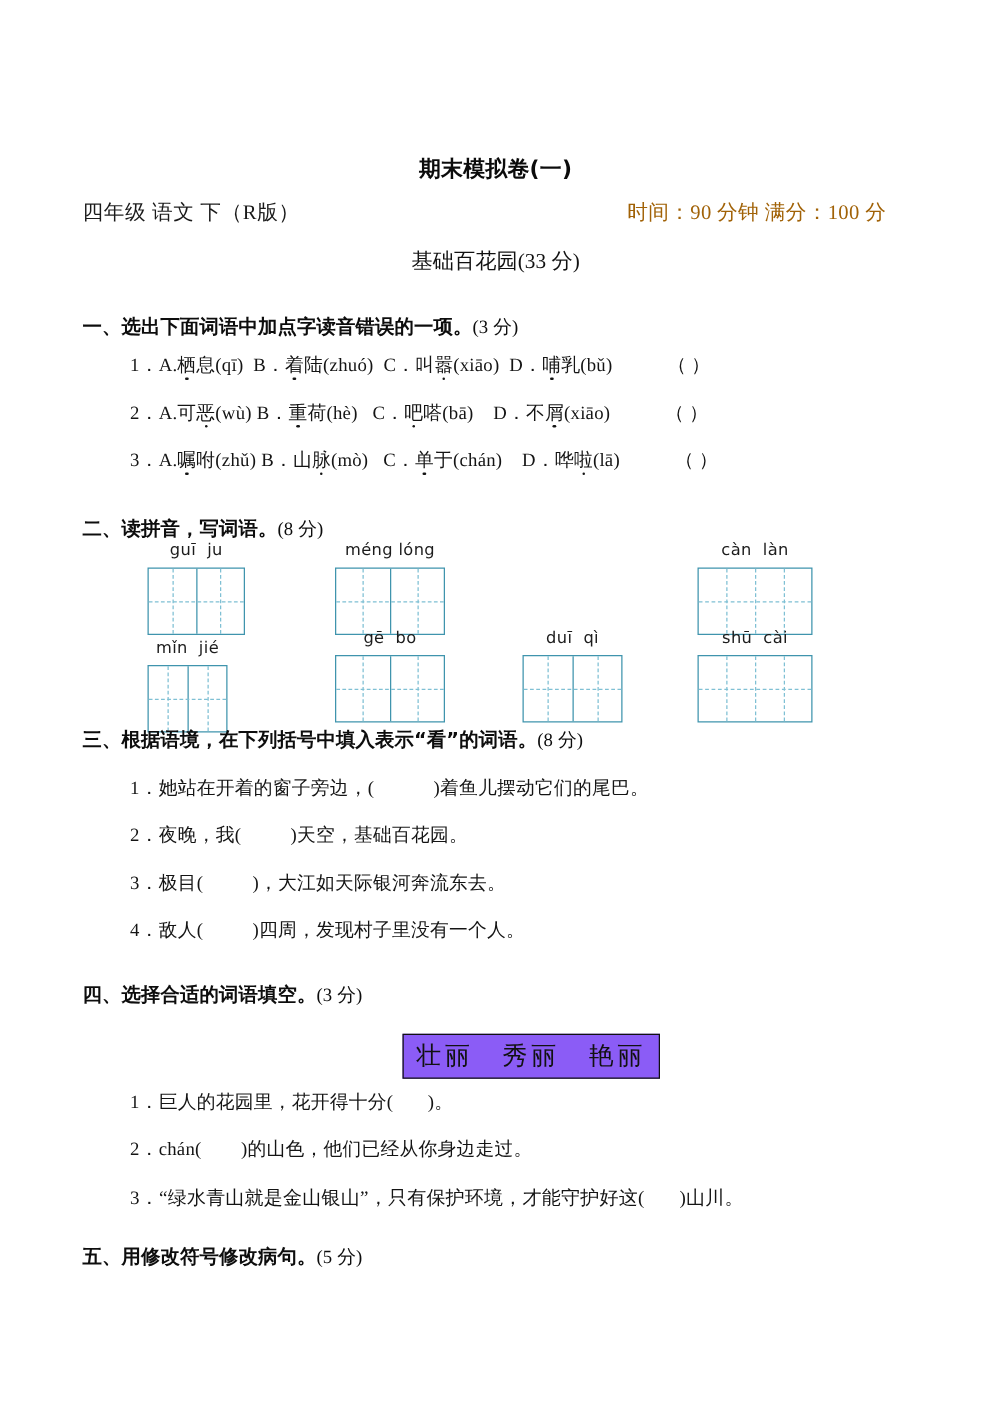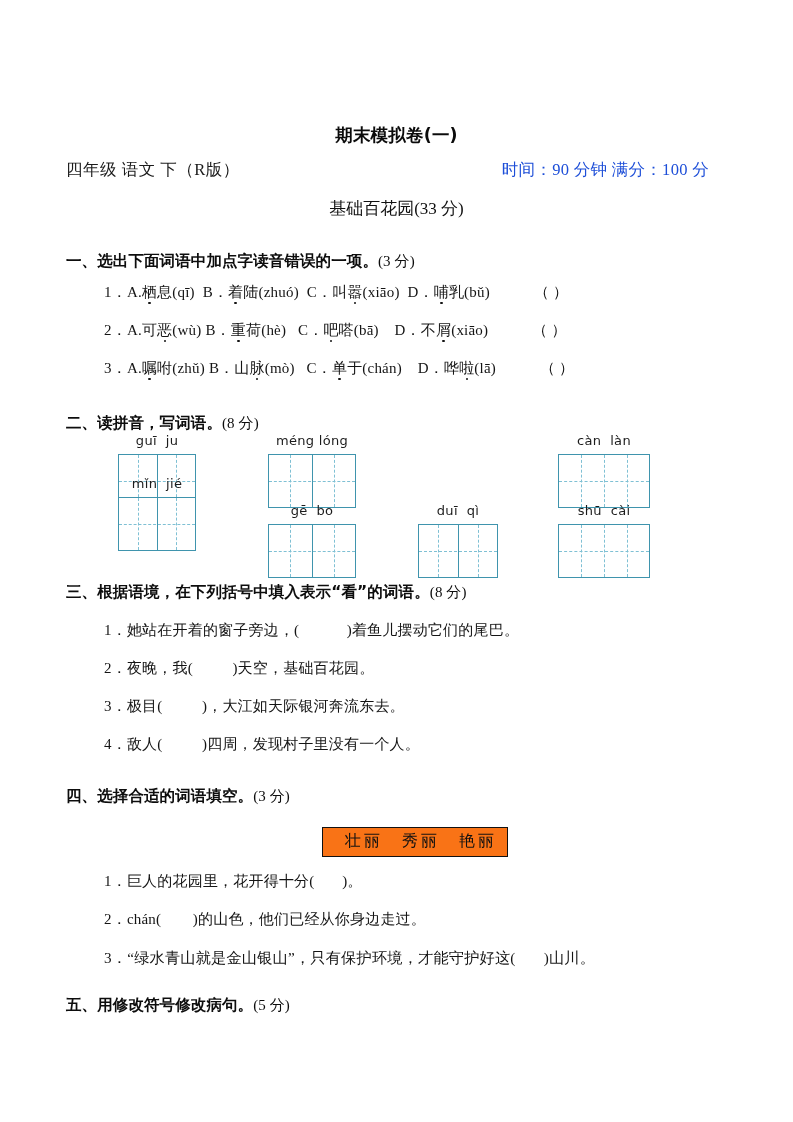--- a/index.html
+++ b/index.html
@@ -50,21 +50,21 @@
     left: 0; top: 0;
     font-size: 16.5px;
     letter-spacing: 0.5px;
     color: #1a1a1a;
   }
   .meta-right {
     position: absolute;
     right: 22px; top: 0;
     font-size: 16.5px;
     letter-spacing: 0.3px;
-    color: #1d4ed8;
+    color: #a16207;
   }
   .band-title {
     position: absolute;
     left: 0; top: 186px;
     width: 793px;
     text-align: center;
     font-size: 17px;
     color: #111111;
   }
 
@@ -176,23 +176,23 @@
   }
   
   .tzg.nodivider .tzg-cell + .tzg-cell {
     border-left: 1px dashed #7fc0d4;
   }
 
   
   .wordbank {
     position: absolute;
     border: 1.6px solid #111111;
-    background: #f97316;
-    padding: 3px 10px 4px 22px;
-    font-size: 16px;
+    background: #8b5cf6;
+    padding: 3px 10px 4px 10px;
+    font-size: 20px;
     letter-spacing: 3px;
     color: #111111;
     white-space: nowrap;
     box-sizing: border-box;
   }
 </style>
 </head>
 <body>
 
 <div id="page">
@@ -241,21 +241,21 @@
 
 
     <div class="grid-wrap" style="left:558px; top:443px; width:92px;">
       <div class="pylabel"><span>càn</span>&nbsp;&nbsp;<span>làn</span></div>
       <div class="tzg nodivider">
           <div class="tzg-cell"></div>
           <div class="tzg-cell"></div>
         </div>
     </div>
 
-    <div class="grid-wrap" style="left:118px; top:486px; width:78px;">
+    <div class="grid-wrap" style="left:118px; top:521px; width:64px;">
       <div class="pylabel"><span>mǐn</span>&nbsp;&nbsp;<span>jié</span></div>
       <div class="tzg">
           <div class="tzg-cell"></div>
           <div class="tzg-cell"></div>
         </div>
     </div>
 
     <div class="grid-wrap" style="left:268px; top:513px; width:88px;">
       <div class="pylabel"><span>gē</span>&nbsp;&nbsp;<span>bo</span></div>
       <div class="tzg">

